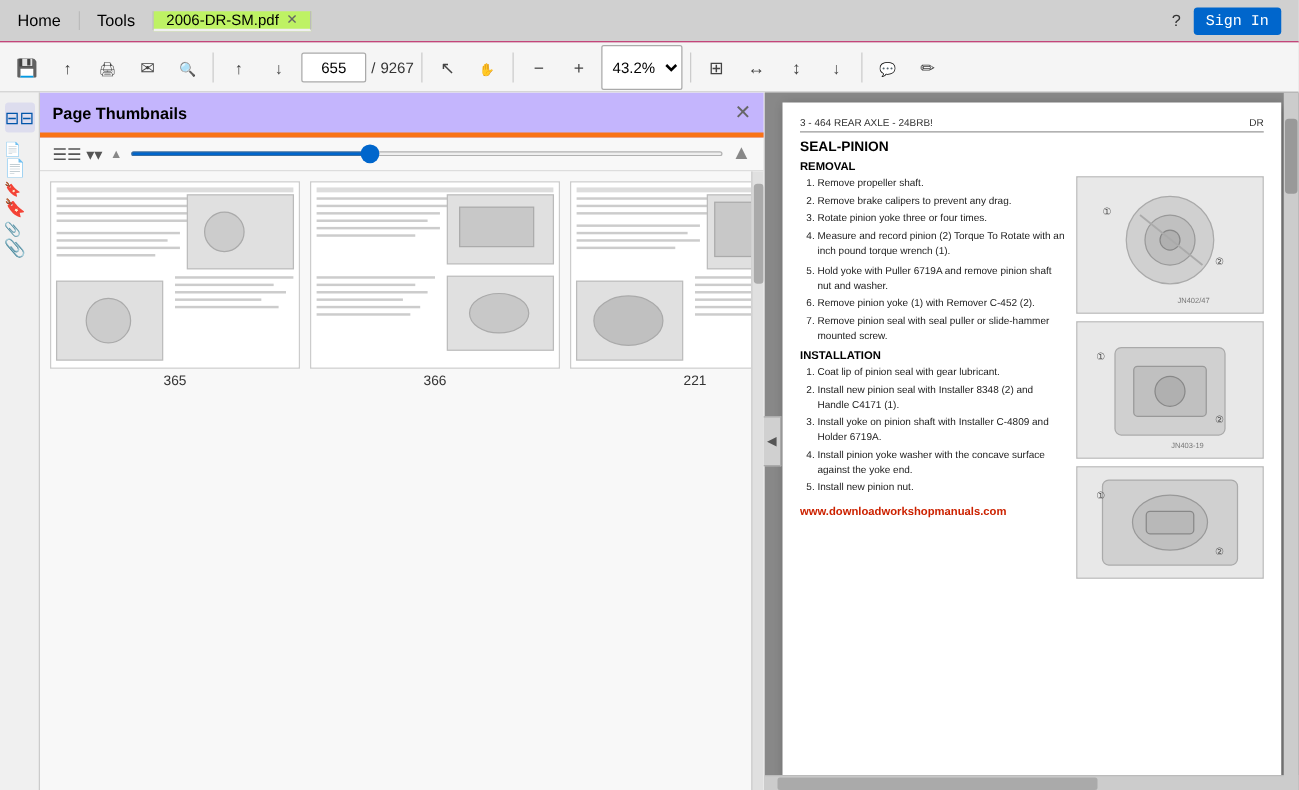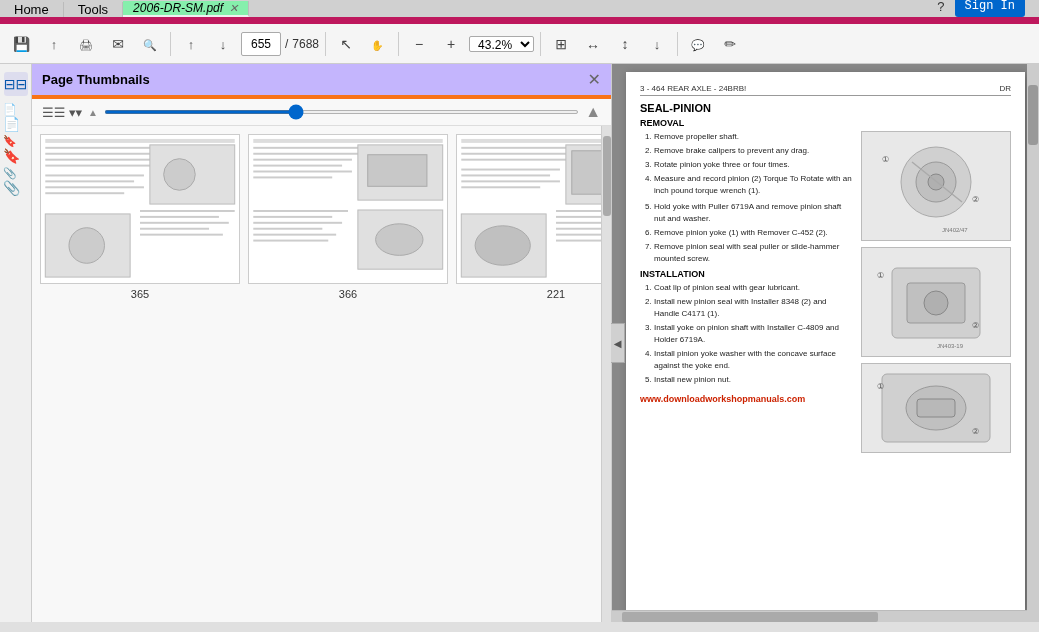--- a/index.html
+++ b/index.html
@@ -1,38 +1,37 @@
 <!DOCTYPE html>
 <html><head>
   <meta charset="utf-8">
   <style>
     * { box-sizing: border-box; margin: 0; padding: 0; }
     body { font-family: Arial, sans-serif; font-size: 12px; background: #e0e0e0; width: 1039px; height: 632px; overflow: hidden; }
 
     
     .nav-bar {
       display: flex;
-      align-items: flex-end;
-      height: 24px;
+      align-items: center;
+      height: 34px;
       background: #d0d0d0;
-      border-bottom: 7px solid #be185d;
+      border-bottom: 1px solid #be185d;
     }
     .nav-tab {
       display: flex;
       align-items: center;
       padding: 0 14px;
       font-size: 13px;
       cursor: pointer;
       background: #d0d0d0;
       border-right: 1px solid #bbb;
     }
     .nav-tab.active {
-      background: #86efac;
+      background: #bef264;
       border-bottom: 2px solid #f0f0f0;
-      font-style: italic;
     }
     .nav-tab-file {
       display: flex;
       align-items: center;
       padding: 0 10px;
       font-size: 12px;
       cursor: pointer;
       background: #f0f0f0;
       border-right: 1px solid #bbb;
       gap: 6px;
@@ -90,33 +89,33 @@
       height: 24px;
       background: #ccc;
       margin: 0 2px;
     }
     .page-input-group {
       display: flex;
       align-items: center;
       gap: 4px;
     }
     .page-input {
-      width: 40px;
+      width: 52px;
       height: 24px;
       text-align: center;
       border: 1px solid #aaa;
       border-radius: 2px;
       font-size: 12px;
     }
     .page-total {
       font-size: 12px;
       color: #333;
     }
     .zoom-select {
-      height: 16px;
+      height: 36px;
       border: 1px solid #aaa;
       border-radius: 2px;
       font-size: 12px;
       padding: 0 4px;
       background: white;
     }
 
     
     .main-area {
       display: flex;
@@ -469,21 +468,21 @@
   <div class="toolbar-sep"></div>
   <div class="toolbar-btn">
       <span class="icon-upload"></span>
     </div>
   <div class="toolbar-btn">
       <span class="icon-down"></span>
     </div>
   <div class="page-input-group">
     <input class="page-input" type="text" value="655" style="">
     <span class="page-total">/</span>
-    <span class="page-total">7688</span>
+    <span class="page-total">9267</span>
   </div>
   <div class="toolbar-sep"></div>
   <div class="toolbar-btn">
       <span class="icon-cursor"></span>
     </div>
   <div class="toolbar-btn">
       <span class="icon-hand"></span>
     </div>
   <div class="toolbar-sep"></div>
   <div class="toolbar-btn">

